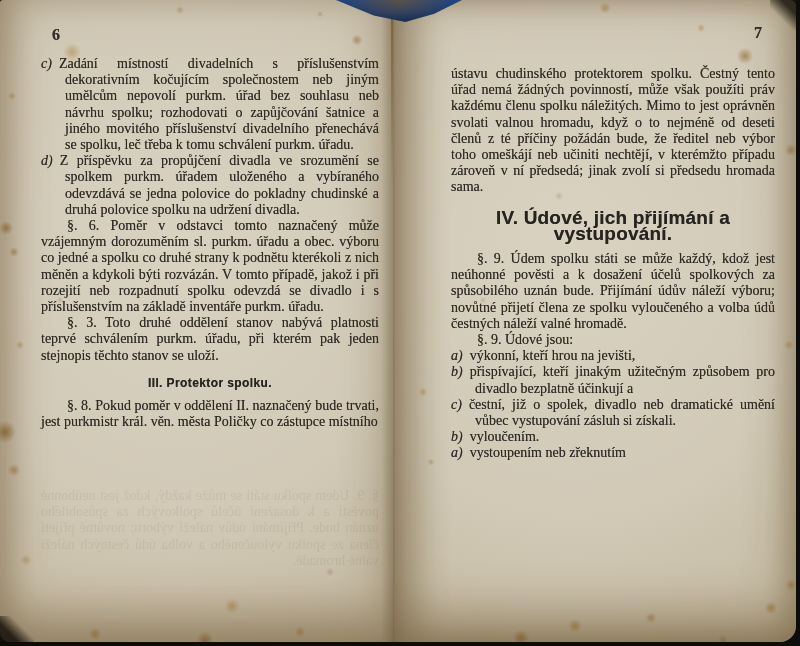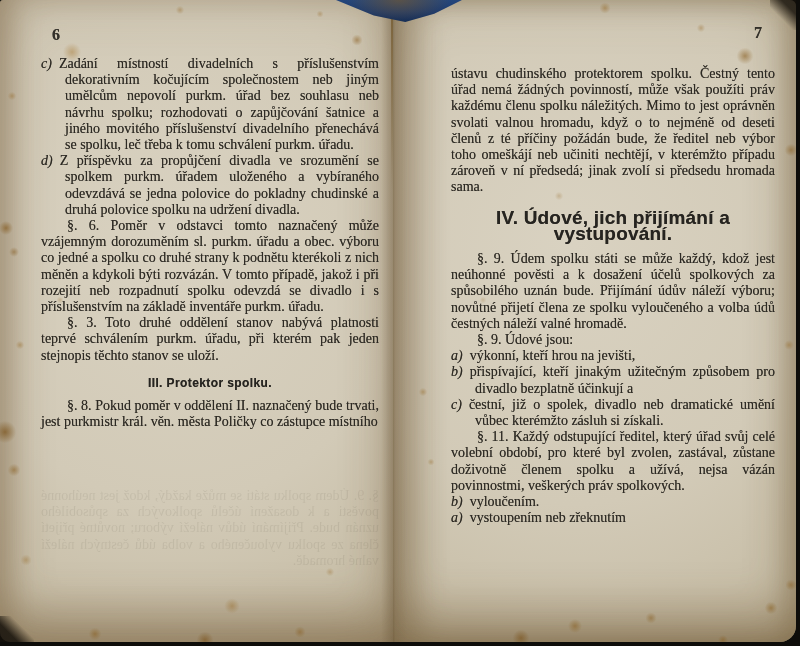--- a/index.html
+++ b/index.html
@@ -162,23 +162,22 @@
       <div class="heading heading-right">IV. Údové, jich přijímání a vystupování.</div>
       <div class="par">§. 9. Údem spolku státi se může každý, kdož jest neúhonné pověsti a k dosažení účelů spolkových za spůsobilého uznán bude. Přijímání údův náleží výboru; novůtné přijetí člena ze spolku vyloučeného a volba údů čestných náleží valné hromadě.</div>
       <div class="par">§. 9. Údové jsou:</div>
       <div class="hang">
         <span class="lbl">a)</span><span>výkonní, kteří hrou na jevišti,</span>
       </div>
       <div class="hang">
         <span class="lbl">b)</span><span>přispívající, kteří jinakým užitečným způsobem pro divadlo bezplatně účinkují a</span>
       </div>
       <div class="hang">
-        <span class="lbl">c)</span><span>čestní, již o spolek, divadlo neb dramatické umění vůbec kterémžto zásluh si získali.</span>
+        <span class="lbl">c)</span><span>čestní, již o spolek, divadlo neb dramatické umění vůbec vystupování zásluh si získali.</span>
       </div>
-      <div class="par">§. 11. Každý odstupující ředitel, který úřad svůj celé volební období, pro které byl zvolen, zastával, zůstane doživotně členem spolku a užívá, nejsa vázán povinnostmi, veškerých práv spolkových.</div>
       <div class="hang">
         <span class="lbl">b)</span><span>vyloučením.</span>
       </div>
       <div class="hang">
         <span class="lbl">a)</span><span>vystoupením neb zřeknutím</span>
       </div>
     </div>
 
     <div class="stains stains-right"></div>
   </div>

